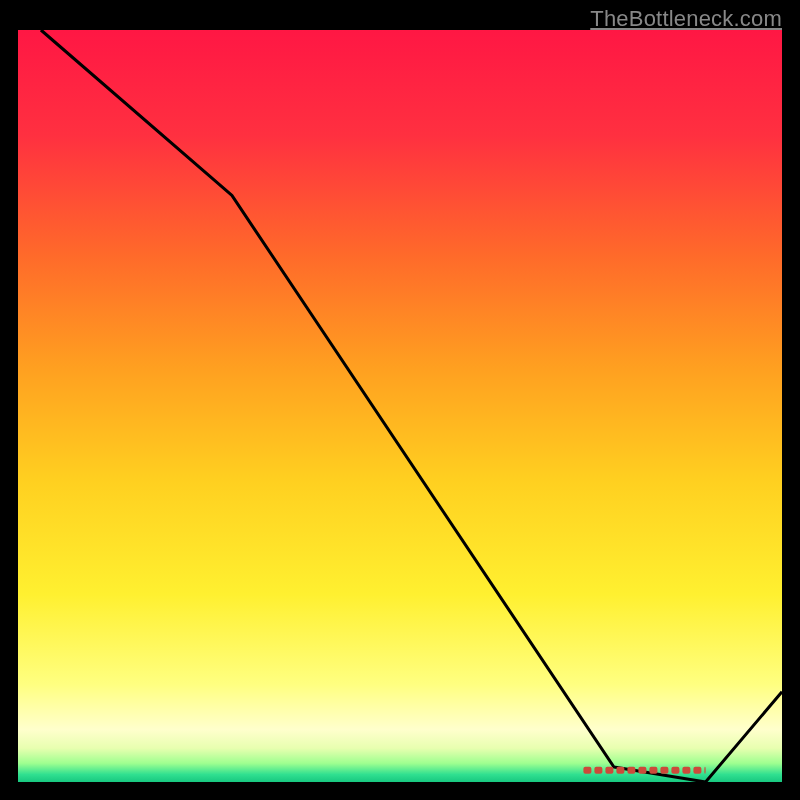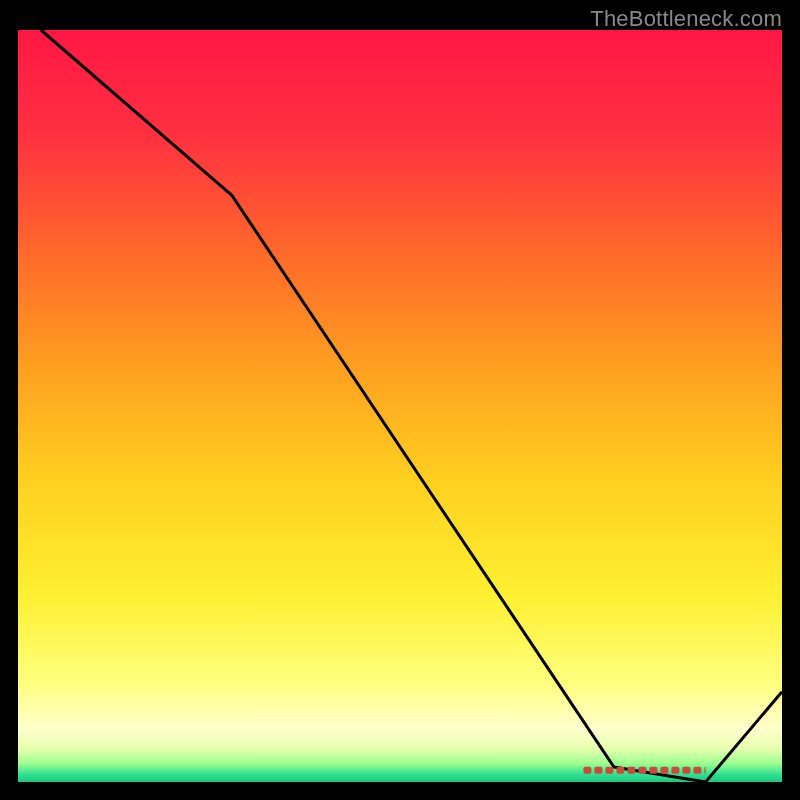--- a/index.html
+++ b/index.html
@@ -17,20 +17,21 @@
   }
   #watermark {
     position: absolute;
     top: 6px;
     right: 18px;
     color: #888;
     font-size: 22px;
     font-weight: 500;
     letter-spacing: 0.2px;
     z-index: 3;
+    text-decoration: underline;
   }
   svg {
     position: absolute;
     left: 0;
     top: 0;
   }
 </style>
 </head>
 <body>
 

